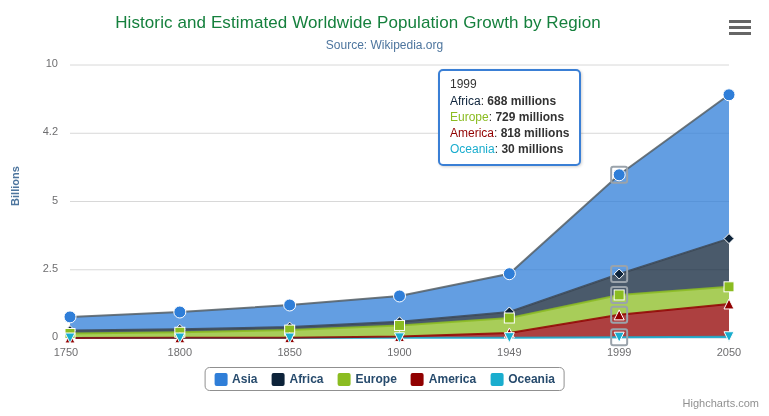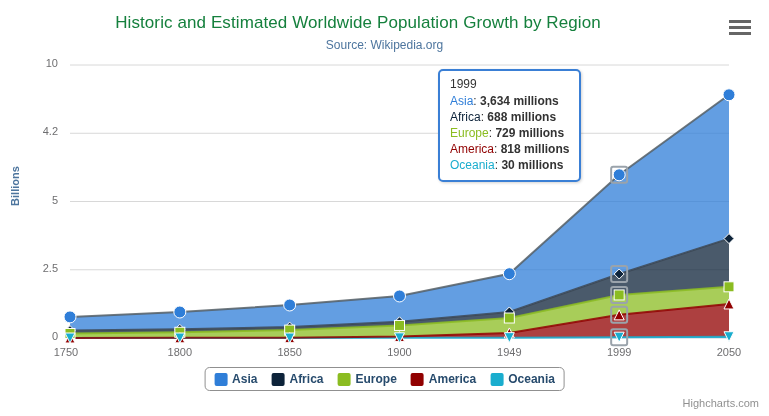--- a/index.html
+++ b/index.html
@@ -343,21 +343,20 @@
       </div>
       <div class="legend-item">
         <span class="legend-swatch" style="background: rgb(26, 173, 206);"></span>
         <span class="legend-text">Oceania</span>
       </div>
     </div>
 
   <div id="tooltip">
     <div class="tt-header">1999</div>
     <div id="tooltip-rows">
-        <div class="tt-row"><span class="tt-name" style="color: rgb(47, 126, 216);">Asia</span><span>: </span><span class="tt-value">3,634 millions</span></div>
         <div class="tt-row"><span class="tt-name" style="color: rgb(13, 35, 58);">Africa</span><span>: </span><span class="tt-value">688 millions</span></div>
         <div class="tt-row"><span class="tt-name" style="color: rgb(139, 188, 33);">Europe</span><span>: </span><span class="tt-value">729 millions</span></div>
         <div class="tt-row"><span class="tt-name" style="color: rgb(145, 0, 0);">America</span><span>: </span><span class="tt-value">818 millions</span></div>
         <div class="tt-row"><span class="tt-name" style="color: rgb(26, 173, 206);">Oceania</span><span>: </span><span class="tt-value">30 millions</span></div>
       </div>
   </div>
 
   <div id="credits">Highcharts.com</div>
 
 </div>

